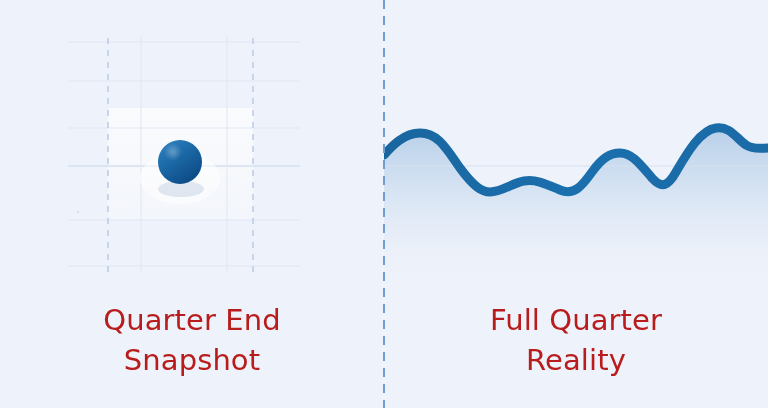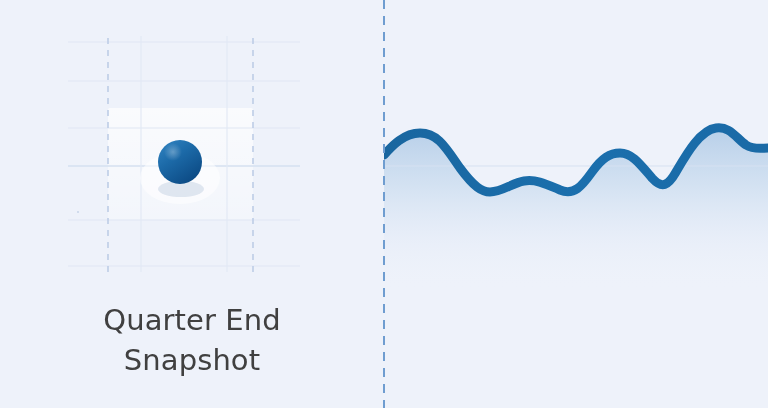--- a/index.html
+++ b/index.html
@@ -39,21 +39,21 @@
     height: 290px;
   }
 
   
   .caption {
     position: absolute;
     left: 0;
     width: 384px;
     top: 300px;
     text-align: center;
-    color: #404040;
+    color: #b91c1c;
     font-size: 29px;
     line-height: 40px;
     font-weight: 400;
     letter-spacing: 0.1px;
     white-space: pre-line;
   }
 
   
   #divider {
     position: absolute;
@@ -174,17 +174,19 @@
                  C 190,196 198,186 208,172
                  C 218,158 226,153 236,153
                  C 248,153 256,164 268,178
                  C 278,189 284,186 292,172
                  C 302,155 316,130 332,128
                  C 346,126 352,138 362,145
                  C 370,150 378,148 384,148" fill="none" stroke="url(#lineStroke)" stroke-width="9" stroke-linecap="round" stroke-linejoin="round"></path>
       </svg>
     </div>
 
+    <div class="caption">Full Quarter
+Reality</div>
   </div>
 
   <div id="divider"></div>
 
 </div>
 
 </body></html>

